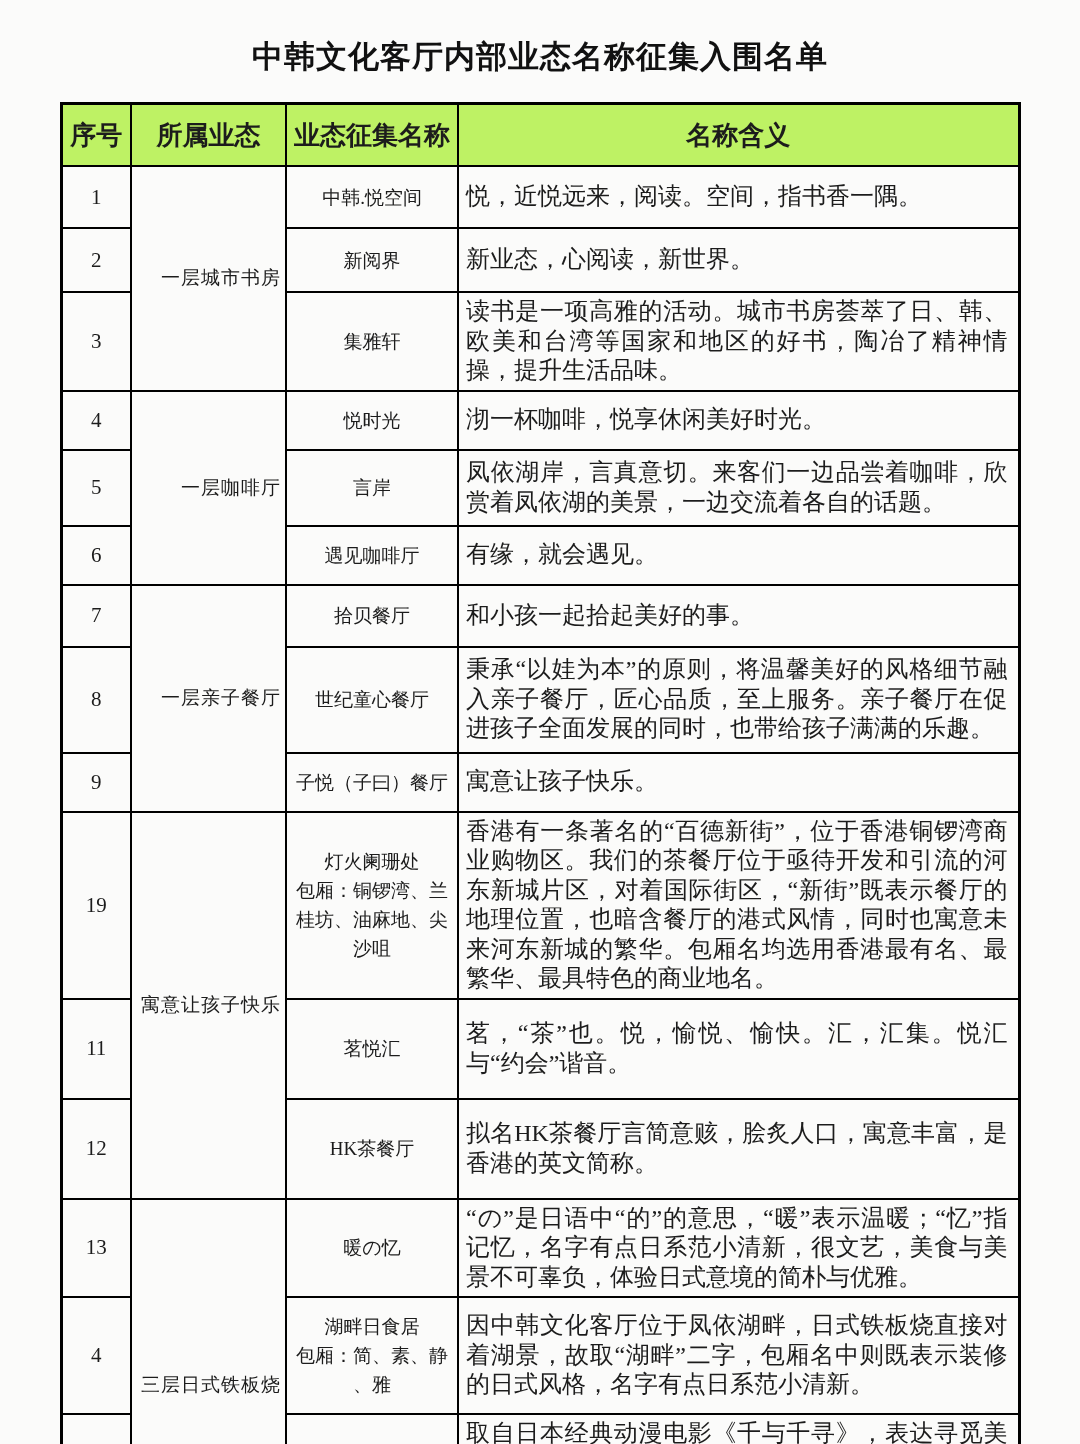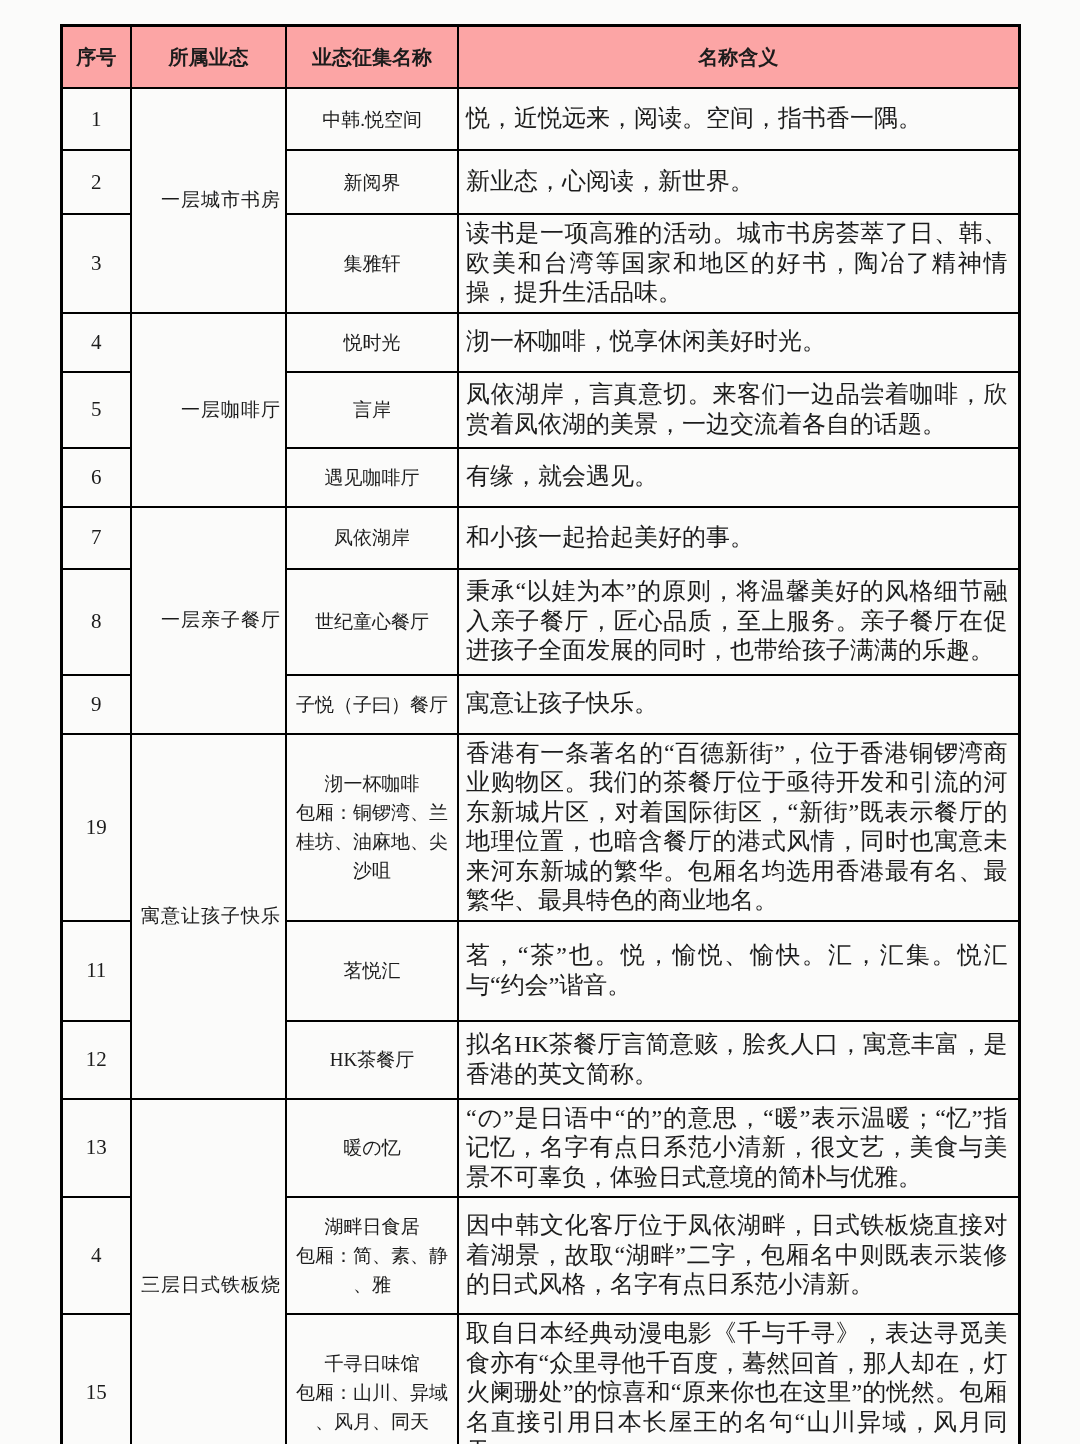--- a/index.html
+++ b/index.html
@@ -39,24 +39,24 @@
   col.c-name { width: 172px; }
   col.c-mean { width: 561px; }
   th, td {
     border: 2px solid #000;
     vertical-align: middle;
     overflow: hidden;
   }
   th {
     font-family: "Liberation Sans", sans-serif;
     font-weight: 700;
-    font-size: 20px;
+    font-size: 26px;
     height: 58px;
     text-align: center;
-    background: #fca5a5;
+    background: #bef264;
   }
   td.num {
     text-align: center;
     font-family: "Liberation Serif", serif;
     font-size: 21px;
   }
   td.cat {
     text-align: right;
     font-size: 19px;
     letter-spacing: 1px;
@@ -74,20 +74,21 @@
     font-size: 24px;
     line-height: 29.5px;
     padding: 4px 10px 4px 7px;
   }
 </style>
 </head>
 <body>
 
 <div class="page">
 
+  <h1 class="doc-title">中韩文化客厅内部业态名称征集入围名单</h1>
 
   <table class="shortlist">
     <colgroup>
       <col class="c-num">
         <col class="c-cat">
         <col class="c-name">
         <col class="c-mean">
     </colgroup>
     <thead>
       <tr>
@@ -128,49 +129,49 @@
       </tr>
       <tr style="height:56px">
         <td class="num">6</td>
         <td class="name">遇见咖啡厅</td>
         <td class="meaning">有缘，就会遇见。</td>
       </tr>
 
       <tr style="height:62px">
         <td class="num">7</td>
         <td class="cat" rowspan="3">一层亲子餐厅</td>
-        <td class="name">凤依湖岸</td>
+        <td class="name">拾贝餐厅</td>
         <td class="meaning">和小孩一起拾起美好的事。</td>
       </tr>
       <tr style="height:106px">
         <td class="num">8</td>
         <td class="name">世纪童心餐厅</td>
         <td class="meaning">秉承“以娃为本”的原则，将温馨美好的风格细节融入亲子餐厅，匠心品质，至上服务。亲子餐厅在促进孩子全面发展的同时，也带给孩子满满的乐趣。</td>
       </tr>
       <tr style="height:58px">
         <td class="num">9</td>
         <td class="name">子悦（子曰）餐厅</td>
         <td class="meaning">寓意让孩子快乐。</td>
       </tr>
 
       <tr style="height:164px">
         <td class="num">19</td>
         <td class="cat" rowspan="3">寓意让孩子快乐</td>
-        <td class="name">沏一杯咖啡
+        <td class="name">灯火阑珊处
 包厢：铜锣湾、兰
 桂坊、油麻地、尖
 沙咀</td>
         <td class="meaning">香港有一条著名的“百德新街”，位于香港铜锣湾商业购物区。我们的茶餐厅位于亟待开发和引流的河东新城片区，对着国际街区，“新街”既表示餐厅的地理位置，也暗含餐厅的港式风情，同时也寓意未来河东新城的繁华。包厢名均选用香港最有名、最繁华、最具特色的商业地名。</td>
       </tr>
       <tr style="height:100px">
         <td class="num">11</td>
         <td class="name">茗悦汇</td>
         <td class="meaning">茗，“茶”也。悦，愉悦、愉快。汇，汇集。悦汇与“约会”谐音。</td>
       </tr>
-      <tr style="height:78px">
+      <tr style="height:100px">
         <td class="num">12</td>
         <td class="name">HK茶餐厅</td>
         <td class="meaning">拟名HK茶餐厅言简意赅，脍炙人口，寓意丰富，是香港的英文简称。</td>
       </tr>
 
       <tr style="height:98px">
         <td class="num">13</td>
         <td class="cat" rowspan="3">三层日式铁板烧</td>
         <td class="name">暖の忆</td>
         <td class="meaning">“の”是日语中“的”的意思，“暖”表示温暖；“忆”指记忆，名字有点日系范小清新，很文艺，美食与美景不可辜负，体验日式意境的简朴与优雅。</td>

